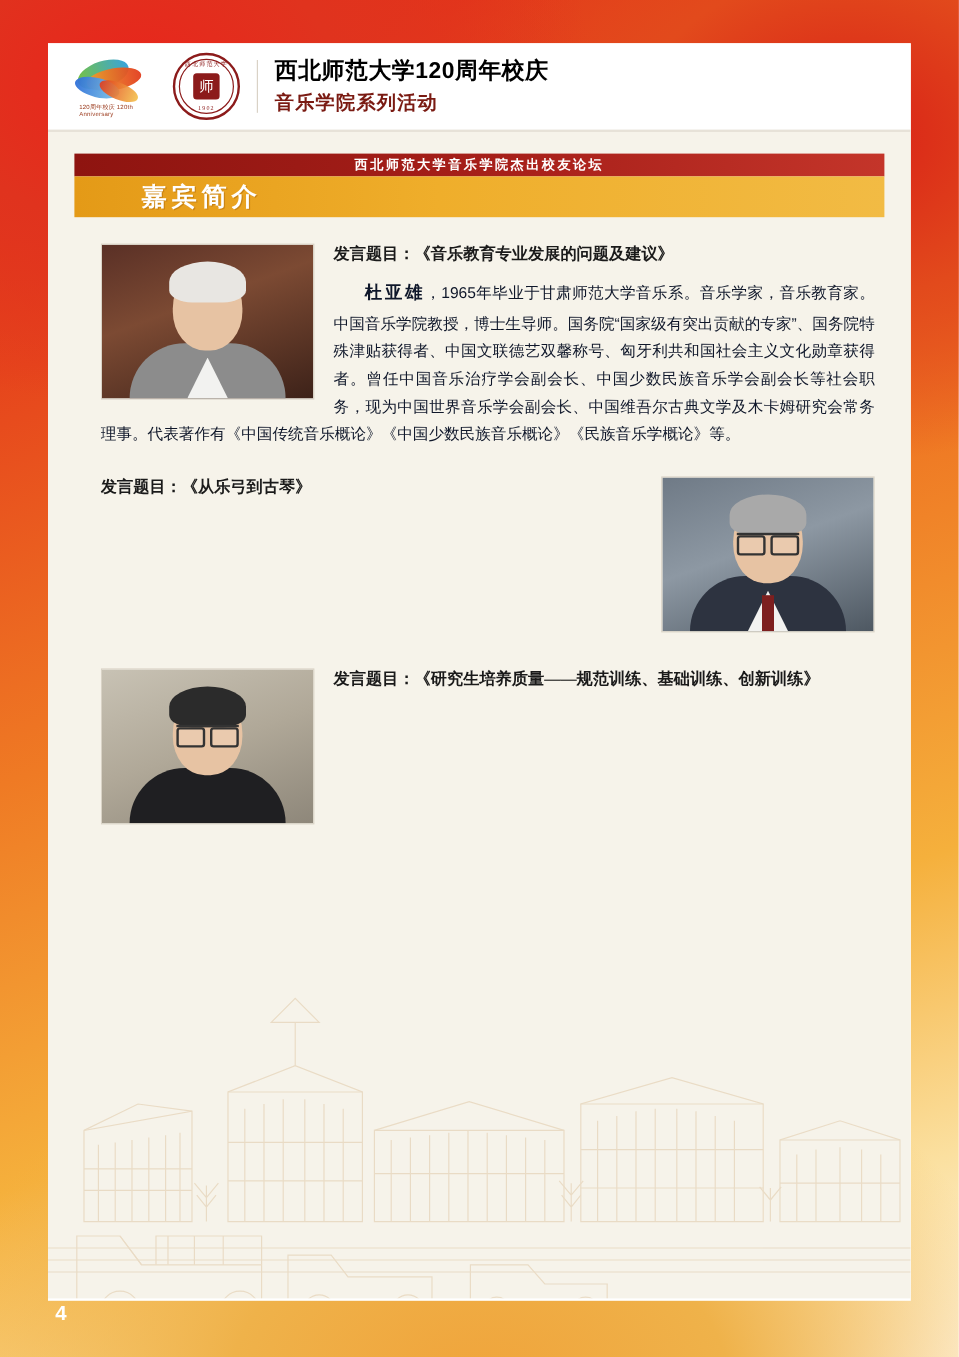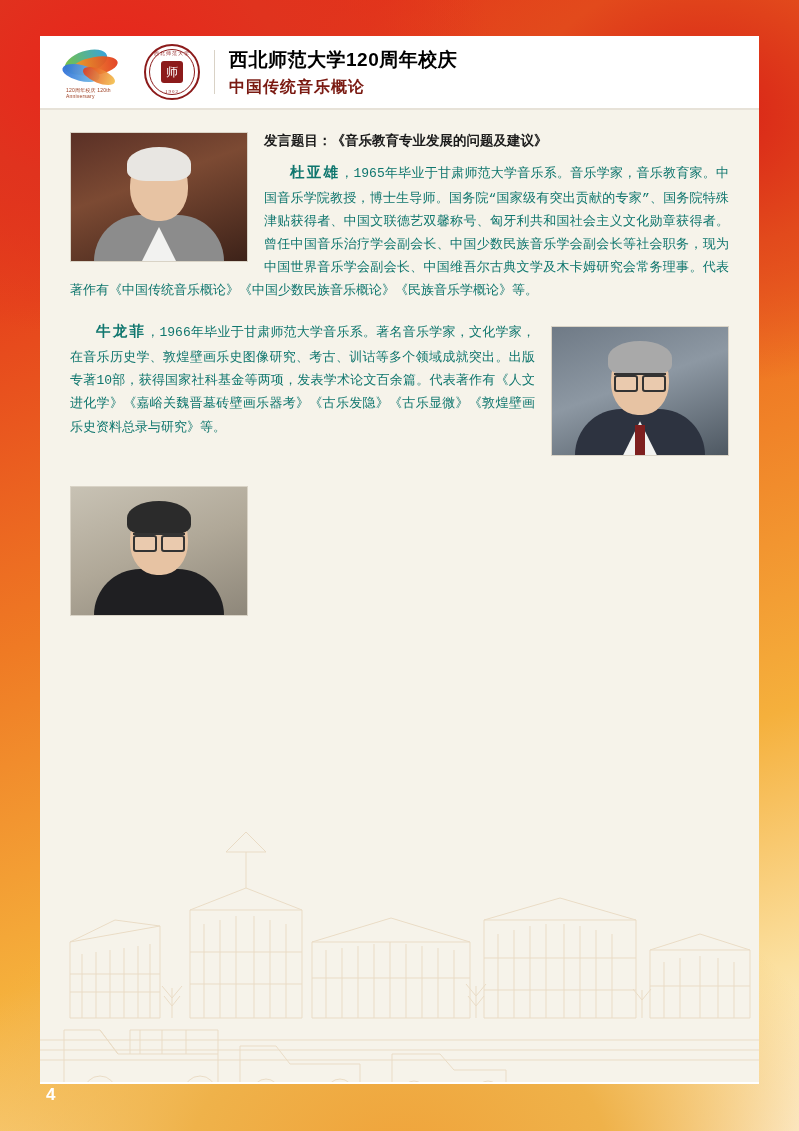--- a/index.html
+++ b/index.html
@@ -183,21 +183,21 @@
   .banner-big span {
     color: #ffffff;
     font-size: 21px;
     font-weight: bold;
     letter-spacing: 4px;
     font-family: "Liberation Sans", sans-serif;
     text-shadow: 1px 1px 0 rgba(150,80,0,.35);
   }
 
   
-  .guests { padding: 16px 30px 0 30px; }
+  .guests { padding: 16px 30px 0 44px; }
 
   .guest {
     position: relative;
     margin-bottom: 18px;
     overflow: hidden;
   }
   .portrait {
     width: 178px;
     height: 130px;
     flex: 0 0 auto;
@@ -277,25 +277,25 @@
   .talk-title {
     font-size: 13.5px;
     font-weight: bold;
     color: #1a1a1a;
     line-height: 1.7;
     margin: 4px 0 8px 0;
     font-family: "Liberation Serif", serif;
   }
   .bio {
     font-size: 13px;
-    color: #0f766e;
+    color: #0f172a;
     line-height: 1.78;
     text-align: justify;
     text-indent: 2em;
-    font-family: Liberation Mono, monospace;
+    font-family: Liberation Sans, sans-serif;
   }
   .bio .nm {
     font-size: 14.5px;
     font-weight: bold;
     letter-spacing: 2px;
   }
 
   
   .campus {
     position: absolute;
@@ -340,26 +340,34 @@
         <div class="ring"></div>
         <div class="arc-top">西北师范大学</div>
         <div class="ctr">师</div>
         <div class="arc-bot">1902</div>
       </div>
 
       <div class="divider-v"></div>
 
       <div class="mast-text">
         <div class="mast-line1">西北师范大学120周年校庆</div>
-        <div class="mast-line2">中国传统音乐概论</div>
+        <div class="mast-line2">音乐学院系列活动</div>
       </div>
     </div>
 
     <div class="content">
 
+      <div class="banner-wrap">
+        <div class="banner-small">
+          <span>西北师范大学音乐学院杰出校友论坛</span>
+        </div>
+        <div class="banner-big">
+          <span>嘉宾简介</span>
+        </div>
+      </div>
 
       <div class="guests">
 
         <div class="guest">
           <div class="portrait left">
             <div class="pf p-bg-1"></div>
             <div class="pf p-body body-grey"></div>
             <div class="pf p-shirt"></div>
             <div class="pf p-head"></div>
             <div class="pf p-hair hair-white"></div>
@@ -371,31 +379,32 @@
         <div class="guest">
           <div class="portrait right">
             <div class="pf p-bg-2"></div>
             <div class="pf p-body body-dark"></div>
             <div class="pf p-shirt"></div>
             <div class="pf p-tie"></div>
             <div class="pf p-head"></div>
             <div class="pf p-hair hair-grey"></div>
             <div class="pf p-glasses"></div>
           </div>
-          <div class="bio"><span class="nm">牛龙菲</span><span>，1966年毕业于甘肃师范大学音乐系。著名音乐学家，文化学家，在音乐历史学、敦煌壁画乐史图像研究、考古、训诂等多个领域成就突出。出版专著10部，获得国家社科基金等两项，发表学术论文百余篇。代表著作有《人文进化学》《嘉峪关魏晋墓砖壁画乐器考》《古乐发隐》《古乐显微》《敦煌壁画乐史资料总录与研究》等。</span></div>
+          <div class="talk-title">发言题目：《从乐弓到古琴》</div>
         </div>
 
         <div class="guest">
           <div class="portrait left">
             <div class="pf p-bg-3"></div>
             <div class="pf p-body body-black"></div>
             <div class="pf p-head"></div>
             <div class="pf p-hair hair-dark"></div>
             <div class="pf p-glasses"></div>
           </div>
+          <div class="talk-title">发言题目：《研究生培养质量——规范训练、基础训练、创新训练》</div>
         </div>
 
       </div>
 
       <svg class="campus" viewBox="0 0 719 290" preserveAspectRatio="none">
         <g fill="none" stroke="#e0c9a8" stroke-width="1">
 
           <path d="M0 258 H719"></path>
           <path d="M0 268 H719"></path>
           <path d="M0 248 H719"></path>

